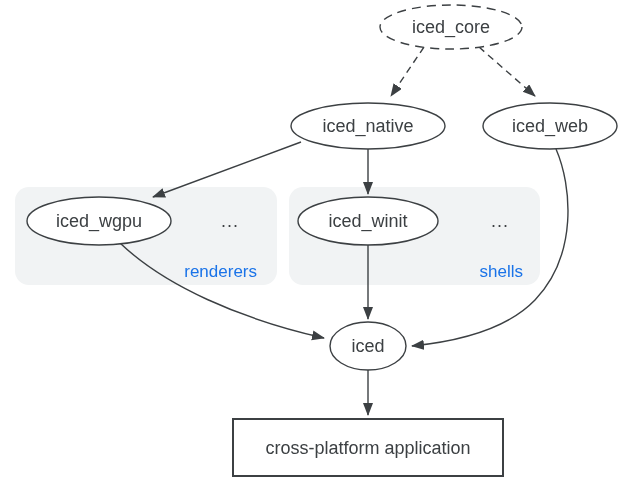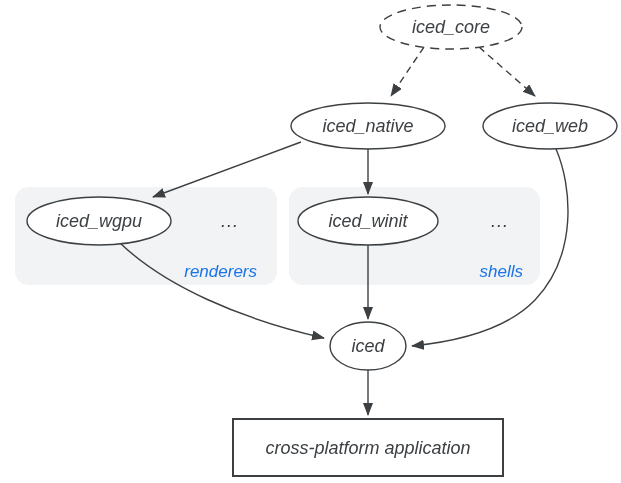--- a/index.html
+++ b/index.html
@@ -7,21 +7,20 @@
     padding: 0;
     background: #ffffff;
     font-family: "Liberation Sans", sans-serif;
   }
   .canvas {
     position: relative;
     width: 621px;
     height: 483px;
     background: #ffffff;
     overflow: hidden;
-    font-style: italic;
   }
   svg { display: block; }
 
   .group-box {
     fill: #f1f3f4;
     stroke: none;
   }
   .node-ellipse {
     fill: #ffffff;
     stroke: #3c4043;

